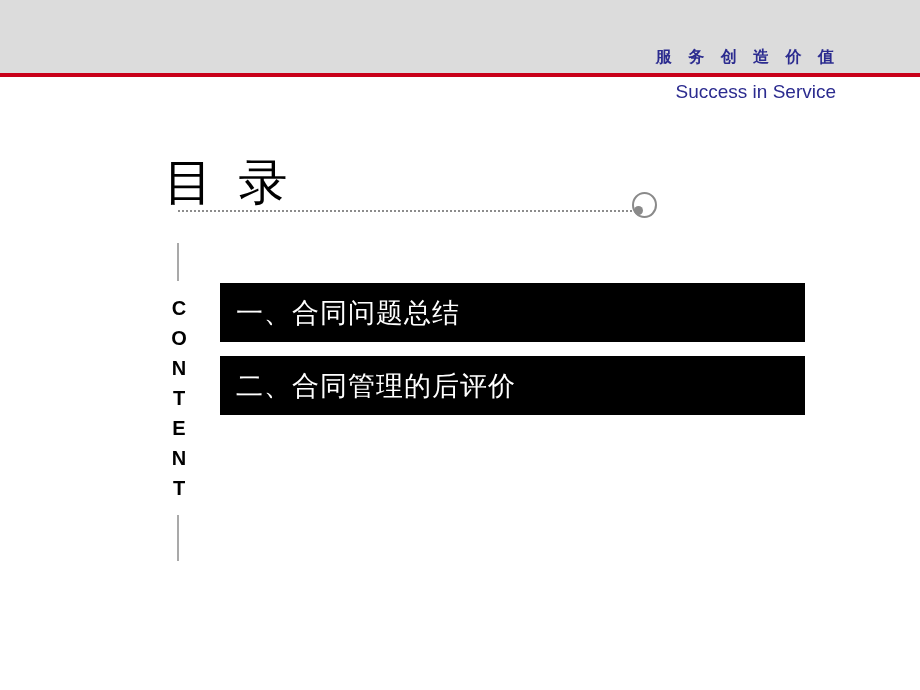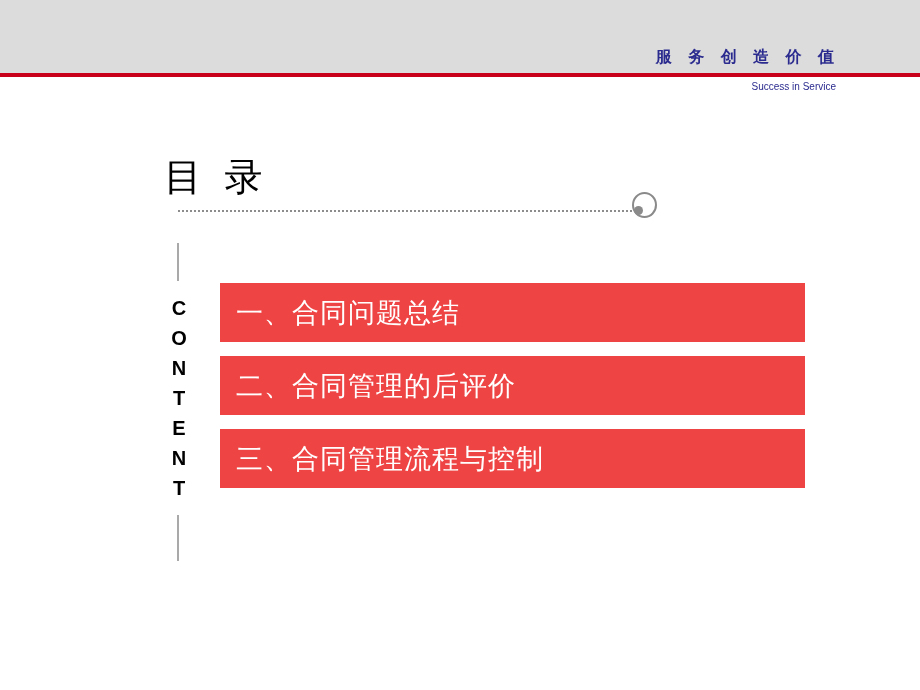--- a/index.html
+++ b/index.html
@@ -41,32 +41,32 @@
     font-weight: bold;
     color: #2b2b8f;
     letter-spacing: 6px;
     white-space: nowrap;
   }
   .header-en {
     position: absolute;
     right: 84px;
     top: 81px;
     font-family: "Liberation Sans", sans-serif;
-    font-size: 10px;
+    font-size: 19px;
     color: #2b2b8f;
     white-space: nowrap;
   }
 
   
   .slide-title {
     position: absolute;
     left: 164px;
     top: 158px;
     font-family: "Liberation Sans", sans-serif;
-    font-size: 38px;
+    font-size: 49px;
     font-weight: normal;
     color: #000000;
     letter-spacing: 6px;
     line-height: 1;
     white-space: nowrap;
   }
   .title-dotline {
     position: absolute;
     left: 177px;
     top: 210px;
@@ -130,21 +130,21 @@
   
   .bars {
     position: absolute;
     left: 220px;
     top: 283px;
     width: 585px;
   }
   .bar {
     width: 585px;
     height: 59px;
-    background: #ef4444;
+    background: #000000;
     margin-bottom: 14px;
     position: relative;
     box-sizing: border-box;
   }
   .bar-label {
     position: absolute;
     left: 16px;
     top: 50%;
     transform: translateY(-50%);
     font-family: "Liberation Serif", "DejaVu Serif", serif;
@@ -181,16 +181,13 @@
   <div class="rail-line rail-line-bottom"></div>
 </div>
 
 <div class="bars">
   <div class="bar">
     <span class="bar-label">一、合同问题总结</span>
   </div>
   <div class="bar">
     <span class="bar-label">二、合同管理的后评价</span>
   </div>
-  <div class="bar">
-    <span class="bar-label">三、合同管理流程与控制</span>
-  </div>
 </div>
 
 </body></html>

